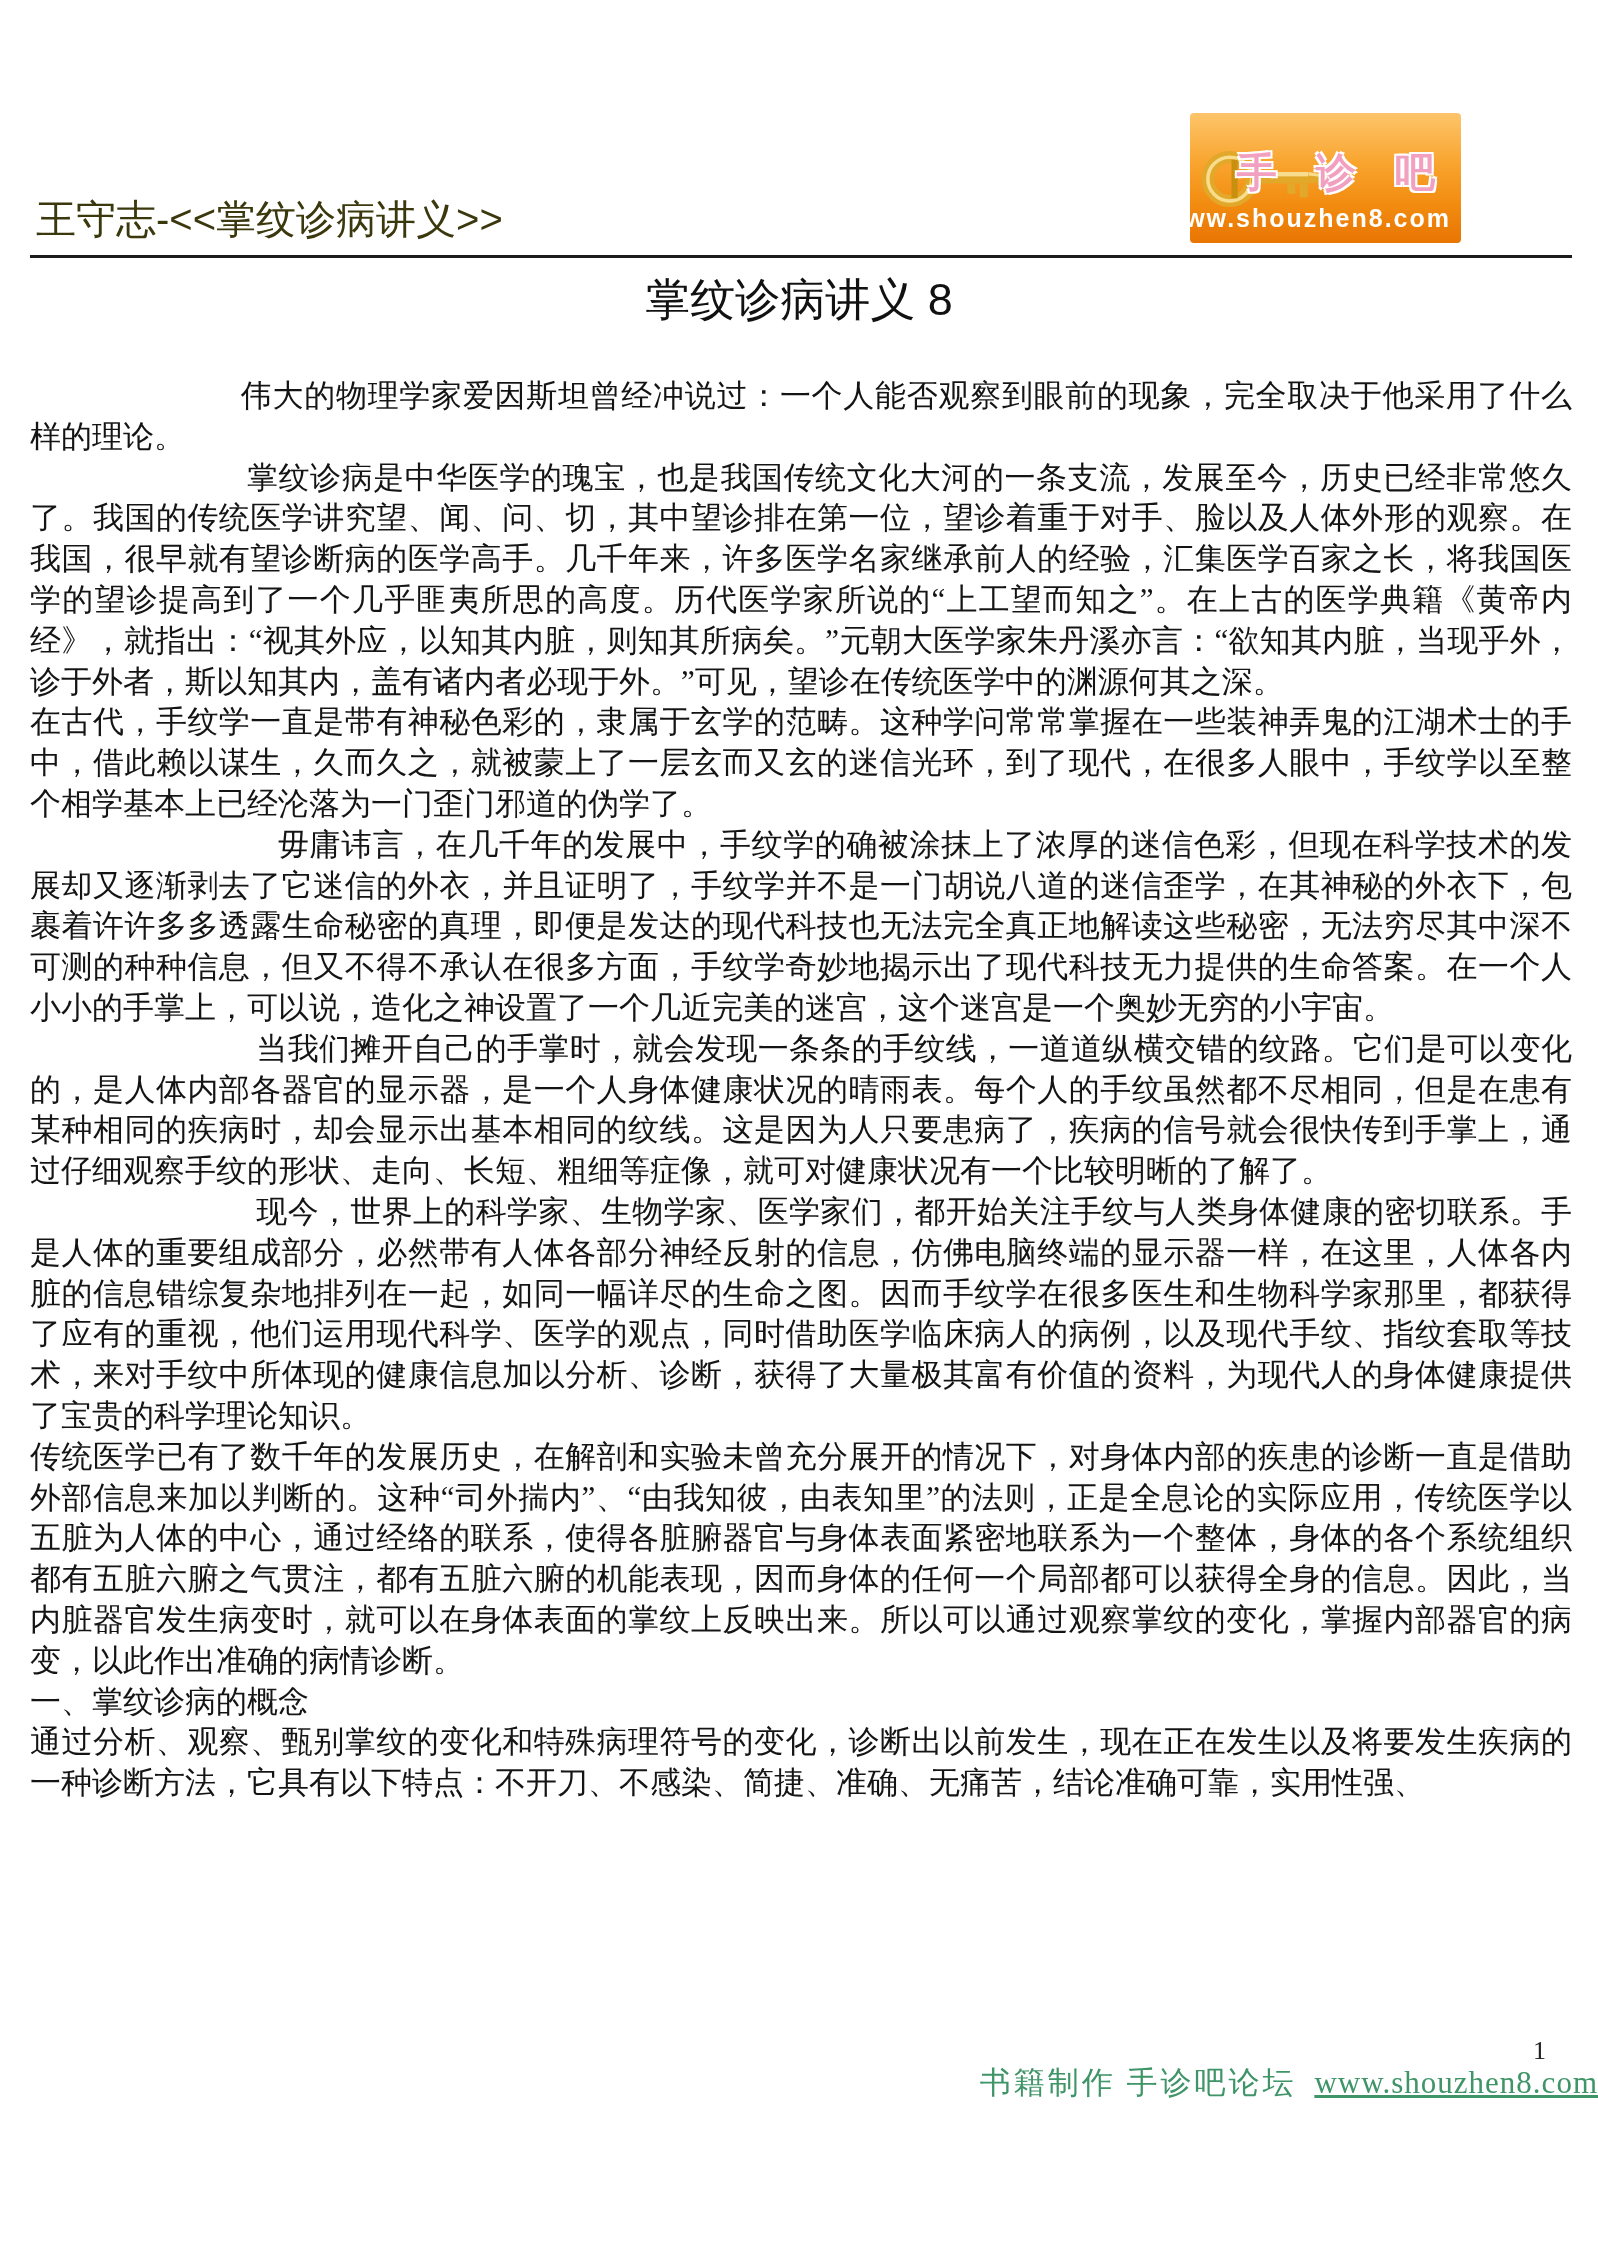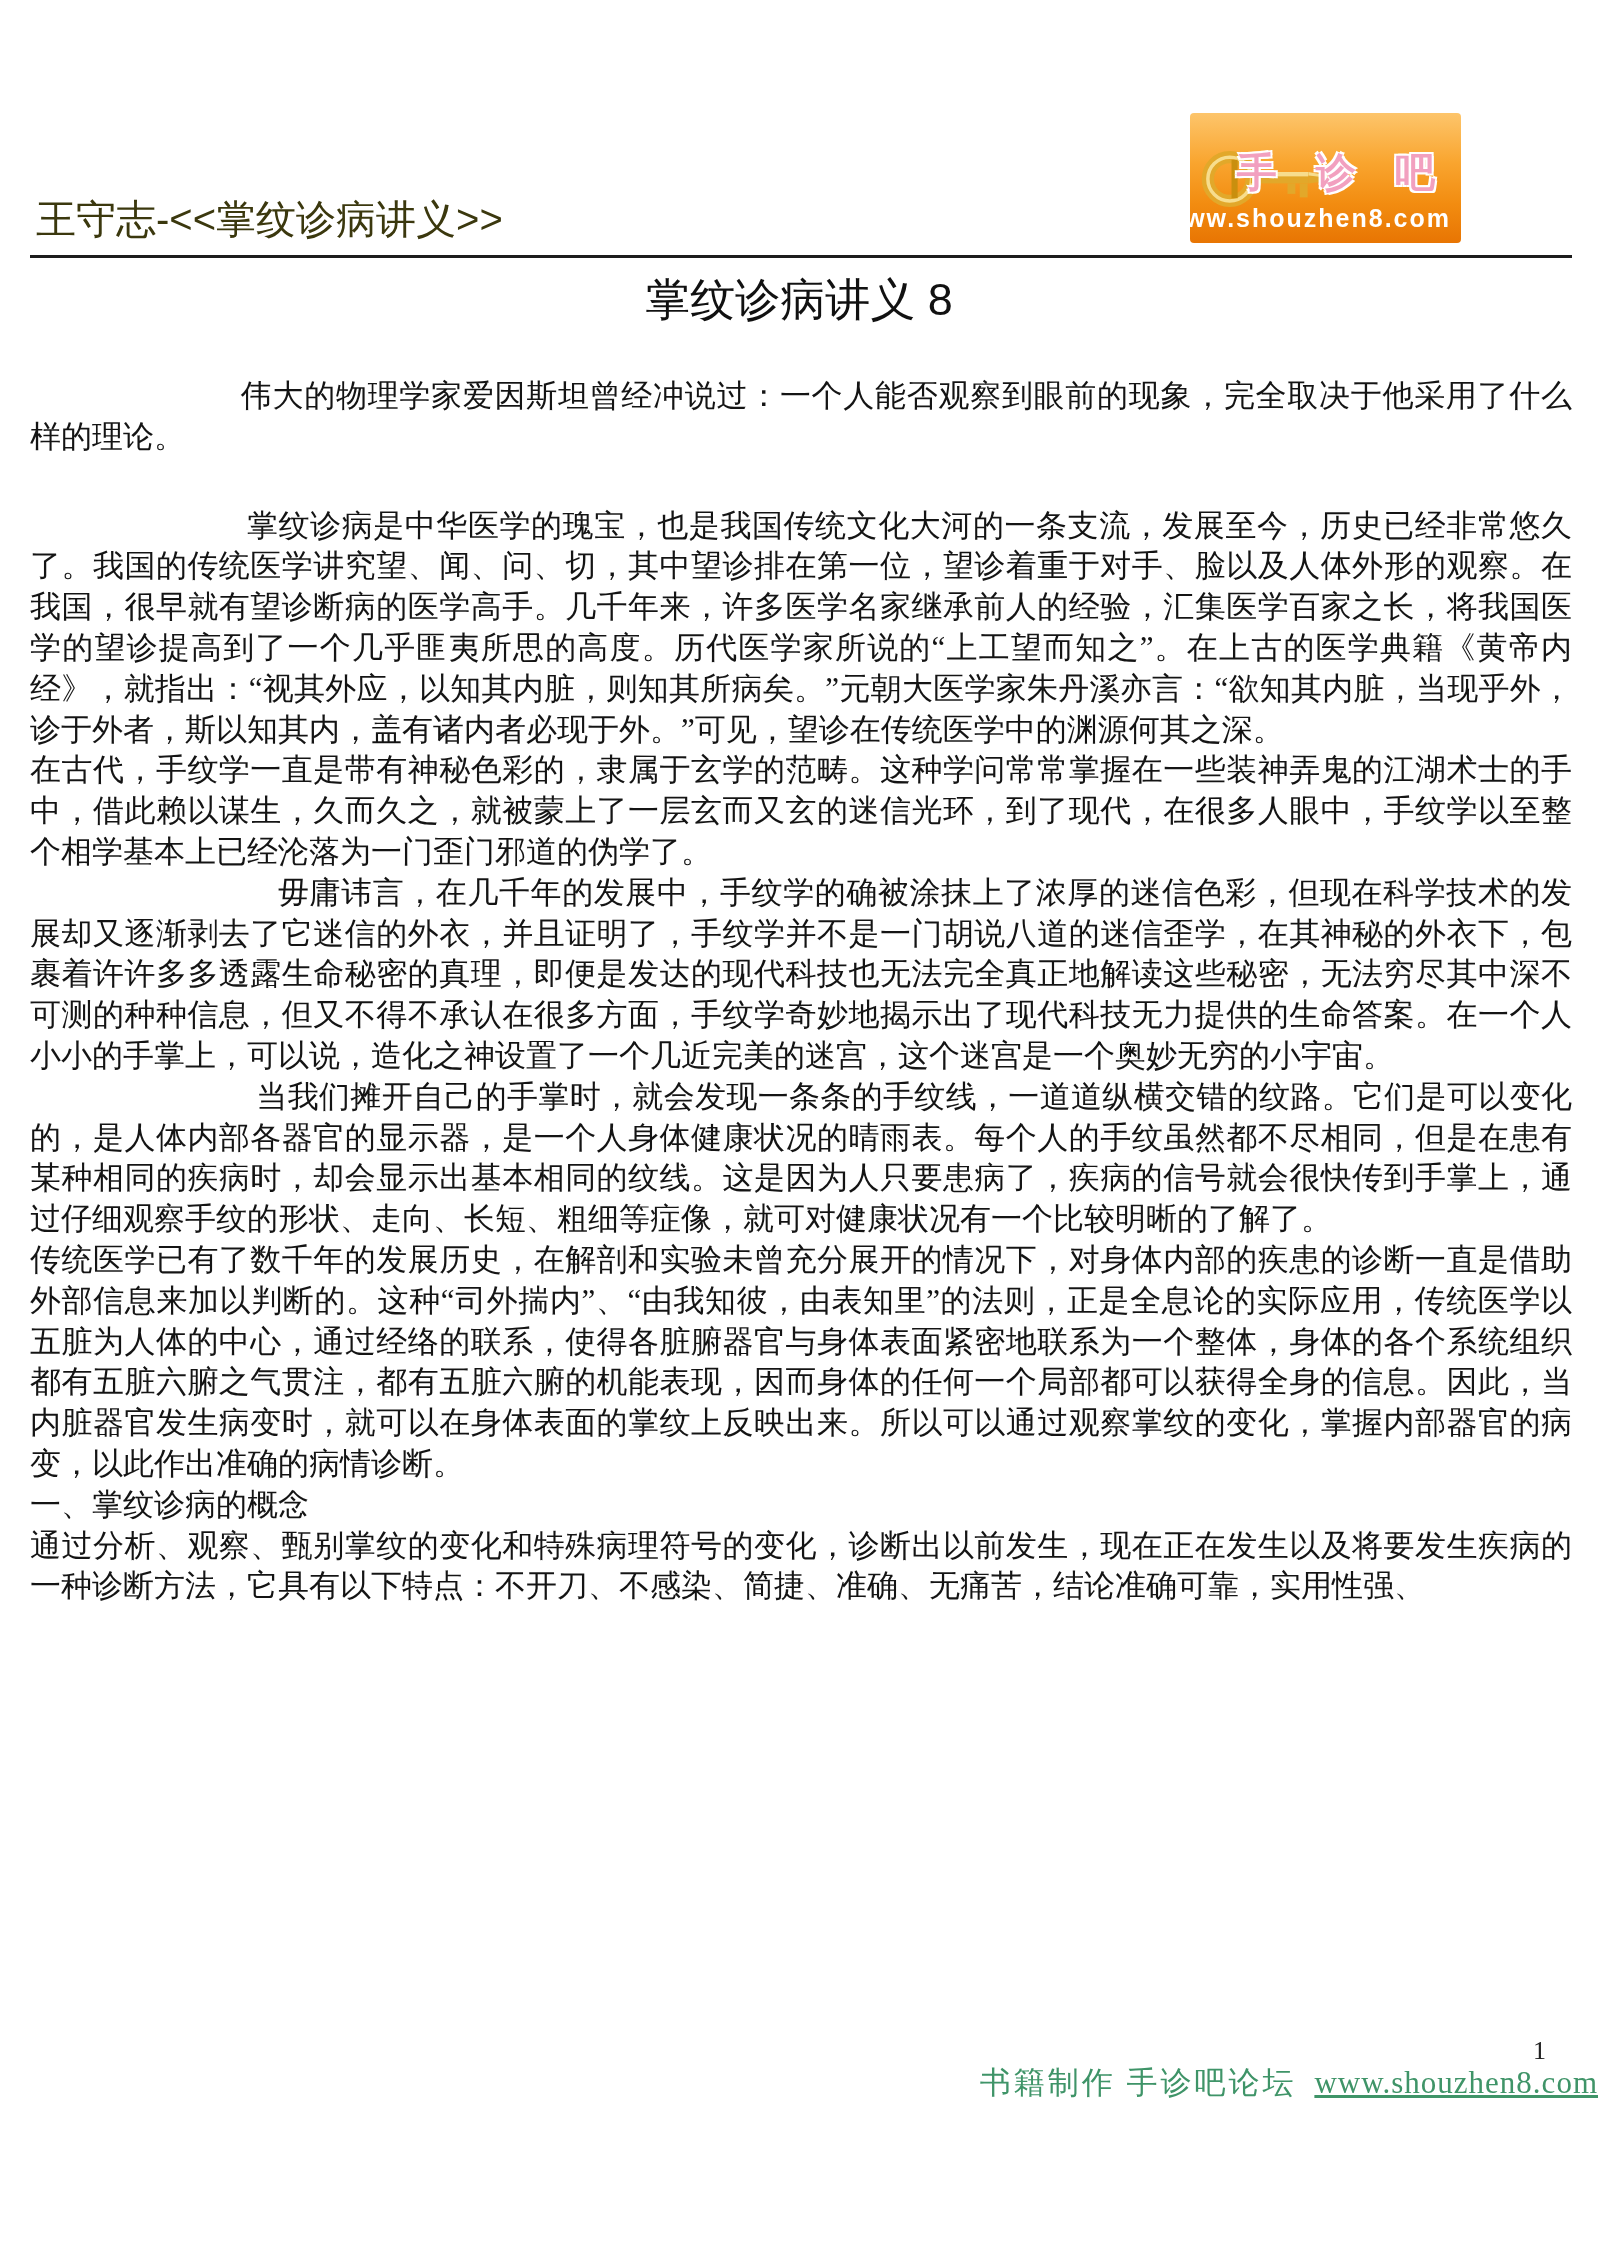--- a/index.html
+++ b/index.html
@@ -95,24 +95,25 @@
   </div>
 
   <div class="doc-header">王守志-&lt;&lt;掌纹诊病讲义&gt;&gt;</div>
   <div class="header-rule"></div>
 
   <h1 class="title">掌纹诊病讲义 8</h1>
 
   <div class="body">
 
   <p class="para" style="text-indent: 6.8em;">伟大的物理学家爱因斯坦曾经冲说过：一个人能否观察到眼前的现象，完全取决于他采用了什么样的理论。</p>
-      <p class="para" style="text-indent: 7em; margin-top: 48px;">掌纹诊病是中华医学的瑰宝，也是我国传统文化大河的一条支流，发展至今，历史已经非常悠久了。我国的传统医学讲究望、闻、问、切，其中望诊排在第一位，望诊着重于对手、脸以及人体外形的观察。在我国，很早就有望诊断病的医学高手。几千年来，许多医学名家继承前人的经验，汇集医学百家之长，将我国医学的望诊提高到了一个几乎匪夷所思的高度。历代医学家所说的“上工望而知之”。在上古的医学典籍《黄帝内经》，就指出：“视其外应，以知其内脏，则知其所病矣。”元朝大医学家朱丹溪亦言：“欲知其内脏，当现乎外，诊于外者，斯以知其内，盖有诸内者必现于外。”可见，望诊在传统医学中的渊源何其之深。</p>
+      <p class="para" style="text-indent: 7em;">掌纹诊病是中华医学的瑰宝，也是我国传统文化大河的一条支流，发展至今，历史已经非常悠久了。我国的传统医学讲究望、闻、问、切，其中望诊排在第一位，望诊着重于对手、脸以及人体外形的观察。在我国，很早就有望诊断病的医学高手。几千年来，许多医学名家继承前人的经验，汇集医学百家之长，将我国医学的望诊提高到了一个几乎匪夷所思的高度。历代医学家所说的“上工望而知之”。在上古的医学典籍《黄帝内经》，就指出：“视其外应，以知其内脏，则知其所病矣。”元朝大医学家朱丹溪亦言：“欲知其内脏，当现乎外，诊于外者，斯以知其内，盖有诸内者必现于外。”可见，望诊在传统医学中的渊源何其之深。</p>
       <p class="para" style="text-indent: 0em;">在古代，手纹学一直是带有神秘色彩的，隶属于玄学的范畴。这种学问常常掌握在一些装神弄鬼的江湖术士的手中，借此赖以谋生，久而久之，就被蒙上了一层玄而又玄的迷信光环，到了现代，在很多人眼中，手纹学以至整个相学基本上已经沦落为一门歪门邪道的伪学了。</p>
       <p class="para" style="text-indent: 8em;">毋庸讳言，在几千年的发展中，手纹学的确被涂抹上了浓厚的迷信色彩，但现在科学技术的发展却又逐渐剥去了它迷信的外衣，并且证明了，手纹学并不是一门胡说八道的迷信歪学，在其神秘的外衣下，包裹着许许多多透露生命秘密的真理，即便是发达的现代科技也无法完全真正地解读这些秘密，无法穷尽其中深不可测的种种信息，但又不得不承认在很多方面，手纹学奇妙地揭示出了现代科技无力提供的生命答案。在一个人小小的手掌上，可以说，造化之神设置了一个几近完美的迷宫，这个迷宫是一个奥妙无穷的小宇宙。</p>
       <p class="para" style="text-indent: 7.3em;">当我们摊开自己的手掌时，就会发现一条条的手纹线，一道道纵横交错的纹路。它们是可以变化的，是人体内部各器官的显示器，是一个人身体健康状况的晴雨表。每个人的手纹虽然都不尽相同，但是在患有某种相同的疾病时，却会显示出基本相同的纹线。这是因为人只要患病了，疾病的信号就会很快传到手掌上，通过仔细观察手纹的形状、走向、长短、粗细等症像，就可对健康状况有一个比较明晰的了解了。</p>
+      <p class="para" style="text-indent: 7.3em;">现今，世界上的科学家、生物学家、医学家们，都开始关注手纹与人类身体健康的密切联系。手是人体的重要组成部分，必然带有人体各部分神经反射的信息，仿佛电脑终端的显示器一样，在这里，人体各内脏的信息错综复杂地排列在一起，如同一幅详尽的生命之图。因而手纹学在很多医生和生物科学家那里，都获得了应有的重视，他们运用现代科学、医学的观点，同时借助医学临床病人的病例，以及现代手纹、指纹套取等技术，来对手纹中所体现的健康信息加以分析、诊断，获得了大量极其富有价值的资料，为现代人的身体健康提供了宝贵的科学理论知识。</p>
       <p class="para" style="text-indent: 0em;">传统医学已有了数千年的发展历史，在解剖和实验未曾充分展开的情况下，对身体内部的疾患的诊断一直是借助外部信息来加以判断的。这种“司外揣内”、“由我知彼，由表知里”的法则，正是全息论的实际应用，传统医学以五脏为人体的中心，通过经络的联系，使得各脏腑器官与身体表面紧密地联系为一个整体，身体的各个系统组织都有五脏六腑之气贯注，都有五脏六腑的机能表现，因而身体的任何一个局部都可以获得全身的信息。因此，当内脏器官发生病变时，就可以在身体表面的掌纹上反映出来。所以可以通过观察掌纹的变化，掌握内部器官的病变，以此作出准确的病情诊断。</p>
       <p class="para" style="text-indent: 0em;">一、掌纹诊病的概念</p>
       <p class="para" style="text-indent: 0em;">通过分析、观察、甄别掌纹的变化和特殊病理符号的变化，诊断出以前发生，现在正在发生以及将要发生疾病的一种诊断方法，它具有以下特点：不开刀、不感染、简捷、准确、无痛苦，结论准确可靠，实用性强、</p>
     </div>
 
   <div class="footer">
     <span class="footer-credit">书籍制作 手诊吧论坛</span><a class="footer-link">www.shouzhen8.com</a>
   </div>
 
   <div class="page-number">1</div>

